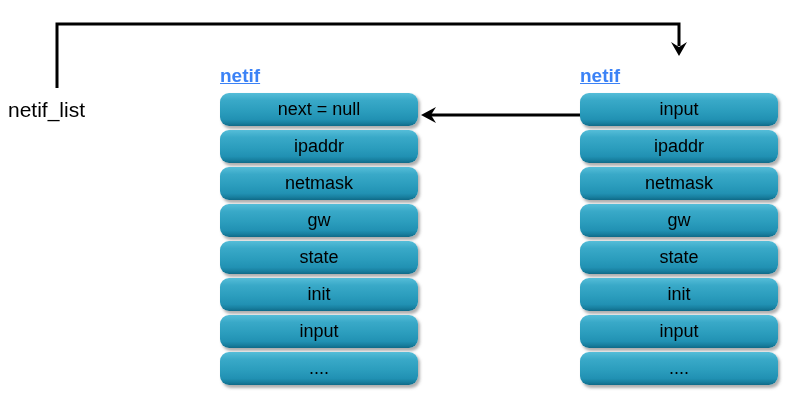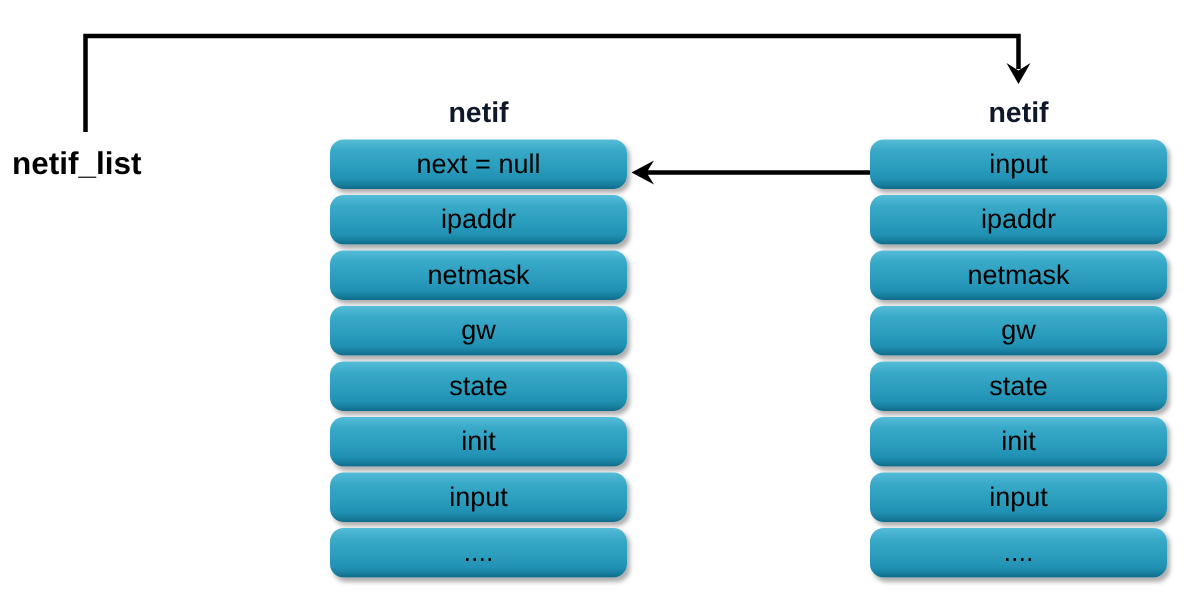--- a/index.html
+++ b/index.html
@@ -21,38 +21,38 @@
     top: 0;
     width: 798px;
     height: 400px;
     pointer-events: none;
   }
   .pointer-label {
     position: absolute;
     left: 8px;
     top: 98px;
     font-size: 21px;
-    font-weight: bold;
+    font-weight: normal;
     color: #000000;
     letter-spacing: 0px;
   }
   .struct {
     position: absolute;
     top: 64px;
     width: 198px;
   }
   .struct-left  { left: 220px; }
   .struct-right { left: 580px; }
   .struct-title {
     height: 29px;
     line-height: 24px;
-    text-align: center;
     font-size: 19px;
     font-weight: bold;
-    color: #0f172a;
+    color: #3b82f6;
+    text-decoration: underline;
   }
   .struct-rows { }
   .field-row {
     height: 33px;
     margin-bottom: 4px;
     border-radius: 9px;
     display: flex;
     align-items: center;
     justify-content: center;
     font-size: 18px;

